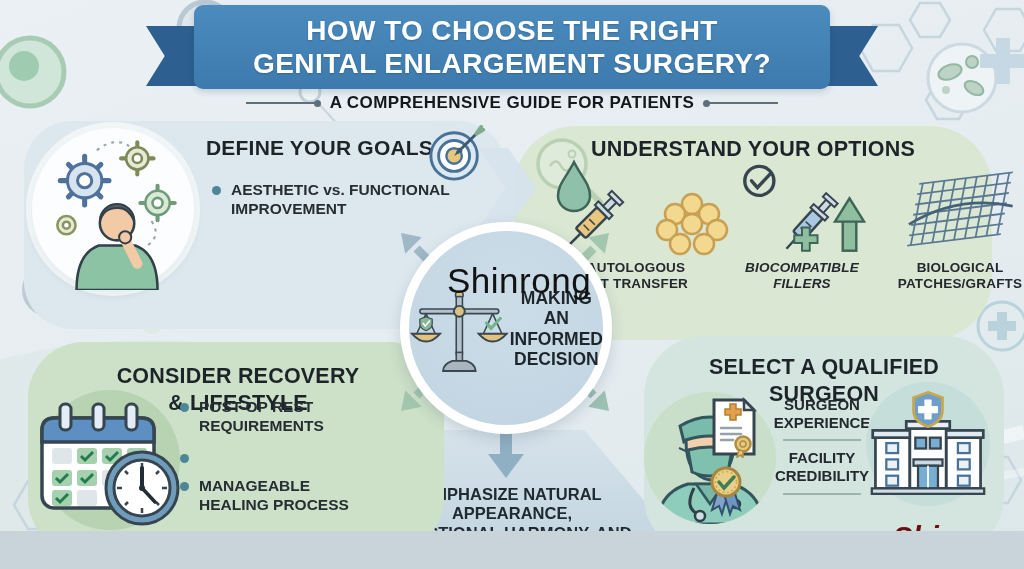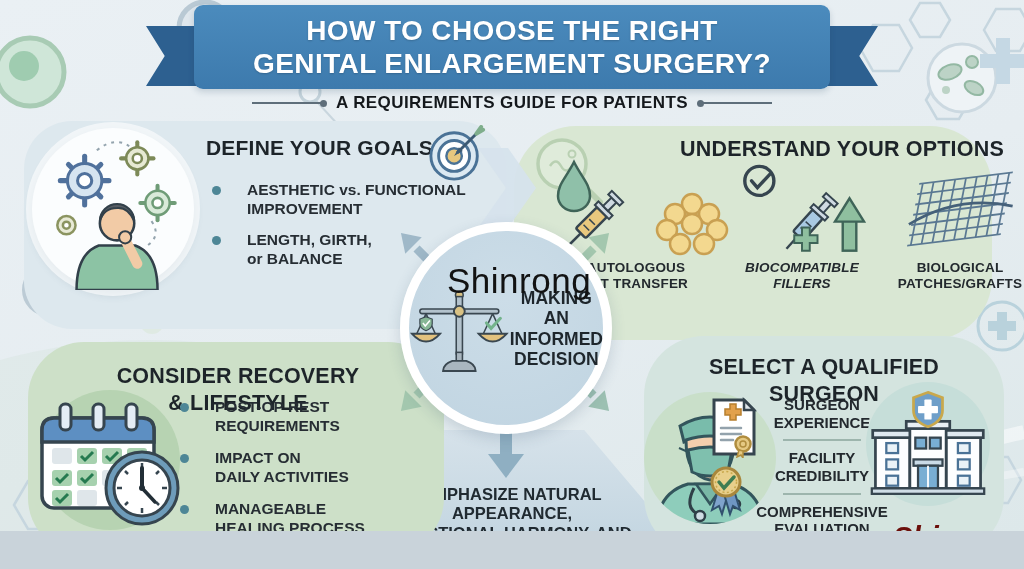--- a/index.html
+++ b/index.html
@@ -40,25 +40,25 @@
   .panel.br{left:644px;top:336px;width:360px;height:220px;background:#d4e4df;border-radius:60px;}
 
   .q-title{font-weight:bold;color:#1d2429;letter-spacing:.2px;text-align:center;}
 
   
   .tl-figure{position:absolute;left:8px;top:7px;width:162px;height:162px;border-radius:50%;
     background:#fbfdfe;box-shadow:0 0 0 6px rgba(255,255,255,.6),0 4px 10px rgba(60,90,110,.18);}
   .tl-title{position:absolute;left:182px;top:15px;font-size:21px;}
   .tl-target{position:absolute;left:404px;top:4px;width:58px;height:58px;}
   .tl-bullets{position:absolute;left:188px;top:60px;width:268px;}
-  .bullet{display:flex;gap:26px;margin-bottom:13px;font-size:15.5px;font-weight:bold;color:#262d33;line-height:1.2;}
+  .bullet{display:flex;gap:10px;margin-bottom:13px;font-size:15.5px;font-weight:bold;color:#262d33;line-height:1.2;}
   .bullet .dot{width:9px;height:9px;border-radius:50%;background:#4d8696;margin-top:5px;flex:none;}
 
   
-  .tr-title{position:absolute;left:12px;top:11px;width:100%;text-align:right;font-size:21.5px;}
+  .tr-title{position:absolute;left:0;top:11px;width:100%;text-align:center;font-size:21.5px;}
   .tr-magnifier{position:absolute;left:14px;top:8px;opacity:.55;}
   .opt{position:absolute;top:32px;}
   .opt .icon-box{height:102px;display:flex;align-items:center;justify-content:center;}
   .opt-label{text-align:center;font-size:13.5px;font-weight:bold;color:#23292e;line-height:1.22;letter-spacing:.2px;}
   .opt1{left:28px;width:188px;}
   .opt2{left:224px;width:128px;font-style:italic;}
   .opt3{left:336px;width:136px;margin-left:42px;}
 
   
   .bl-title{position:absolute;left:55px;top:21px;width:310px;text-align:center;font-size:21.5px;line-height:1.25;}
@@ -167,21 +167,21 @@
     </g>
   </svg>
 
   <div class="ribbon-end left"></div>
   <div class="ribbon-end right"></div>
   <div class="ribbon-body">
     <div class="ribbon-title">HOW TO CHOOSE THE RIGHT<br>GENITAL ENLARGEMENT SURGERY?</div>
   </div>
   <div class="subtitle-row">
     <span class="sub-line l"></span>
-    <span class="subtitle-text">A REQUIREMENTS GUIDE FOR PATIENTS</span>
+    <span class="subtitle-text">A COMPREHENSIVE GUIDE FOR PATIENTS</span>
     <span class="sub-line r"></span>
   </div>
 
   <div class="beam"></div>
   <svg class="beam-arrow" width="40" height="50" viewBox="0 0 40 50">
     <rect x="14" y="0" width="12" height="26" fill="#8fafc2"></rect>
     <polygon points="2,24 38,24 20,48" fill="#8fafc2"></polygon>
   </svg>
   <div class="beam-text">EMPHASIZE NATURAL<br>APPEARANCE,<br>FUNCTIONAL HARMONY, AND<br>REALISTIC EXPECTATIONS</div>
 
@@ -239,24 +239,20 @@
       <circle cx="27" cy="32" r="16" fill="#ffffff" stroke="#4a7296" stroke-width="3"></circle>
       <circle cx="27" cy="32" r="8" fill="#e7c77e" stroke="#4a7296" stroke-width="2.5"></circle>
       <line x1="50" y1="9" x2="30" y2="29" stroke="#3c5a74" stroke-width="3"></line>
       <polygon points="27,32 36,27 32,23" fill="#3c5a74"></polygon>
       <path d="M50 9 l5 -7 M50 9 l7 -4" stroke="#7fae8c" stroke-width="4" stroke-linecap="round"></path>
     </svg>
     <div class="tl-bullets">
       <div class="bullet">
         <span class="dot"></span>
         <span>AESTHETIC vs. FUNCTIONAL<br>IMPROVEMENT</span>
-      </div>
-      <div class="bullet">
-        <span class="dot"></span>
-        <span>LENGTH, GIRTH,<br>or BALANCE</span>
       </div>
     </div>
   </div>
 
   <div class="panel tr">
     <svg class="tr-magnifier" width="84" height="84" viewBox="0 0 84 84">
       <circle cx="34" cy="30" r="24" fill="rgba(255,255,255,.3)" stroke="#9fbf98" stroke-width="3.5"></circle>
       <line x1="51" y1="47" x2="72" y2="68" stroke="#9fbf98" stroke-width="6" stroke-linecap="round"></line>
       <path d="M22 32 q6 -9 11 0 t11 0" fill="none" stroke="#9fbf98" stroke-width="2.5"></path>
       <circle cx="44" cy="20" r="3.5" fill="none" stroke="#9fbf98" stroke-width="2"></circle>
@@ -394,21 +390,20 @@
         </g>
       </svg>
     </div>
     <div class="bl-bullets">
       <div class="bullet">
         <span class="dot"></span>
         <span>POST-OP REST<br>REQUIREMENTS</span>
       </div>
       <div class="bullet">
         <span class="dot"></span>
-        <span>IMPACT ON<br>DAILY ACTIVITIES</span>
       </div>
       <div class="bullet">
         <span class="dot"></span>
         <span>MANAGEABLE<br>HEALING PROCESS</span>
       </div>
     </div>
   </div>
 
   <div class="panel br">
     <div class="q-title br-title">SELECT A QUALIFIED<br>SURGEON</div>
@@ -444,21 +439,20 @@
       <polygon points="28,26 34,46 27,42 24,50 18,30" fill="#6f96c2" stroke="#31516e" stroke-width="2"></polygon>
       <circle cx="20" cy="18" r="14" fill="#e8cf8b" stroke="#a8873c" stroke-width="3"></circle>
       <circle cx="20" cy="18" r="10.5" fill="none" stroke="#c9a84c" stroke-width="1.5" stroke-dasharray="2,2.5"></circle>
       <path d="M13 18 l5 6 l10 -11" fill="none" stroke="#3f7d52" stroke-width="3.5" stroke-linecap="round"></path>
     </svg>
     <div class="br-items">
       <div class="br-item">SURGEON<br>EXPERIENCE</div>
       <div class="br-div"></div>
       <div class="br-item">FACILITY<br>CREDIBILITY</div>
       <div class="br-div"></div>
-      <div class="br-item">COMPREHENSIVE<br>EVALUATION</div>
     </div>
     <div class="br-hospital">
       <svg width="116" height="110" viewBox="0 0 128 118">
         <rect x="6" y="50" width="38" height="58" fill="#fdfeff" stroke="#36454f" stroke-width="3"></rect>
         <rect x="3" y="44" width="44" height="8" fill="#dfe9f0" stroke="#36454f" stroke-width="3"></rect>
         <rect x="84" y="50" width="38" height="58" fill="#fdfeff" stroke="#36454f" stroke-width="3"></rect>
         <rect x="81" y="44" width="44" height="8" fill="#dfe9f0" stroke="#36454f" stroke-width="3"></rect>
         <g fill="#eaf2f7" stroke="#4a7296" stroke-width="2.5">
           <rect x="18" y="58" width="13" height="11"></rect>
             <rect x="18" y="76" width="13" height="11"></rect>

